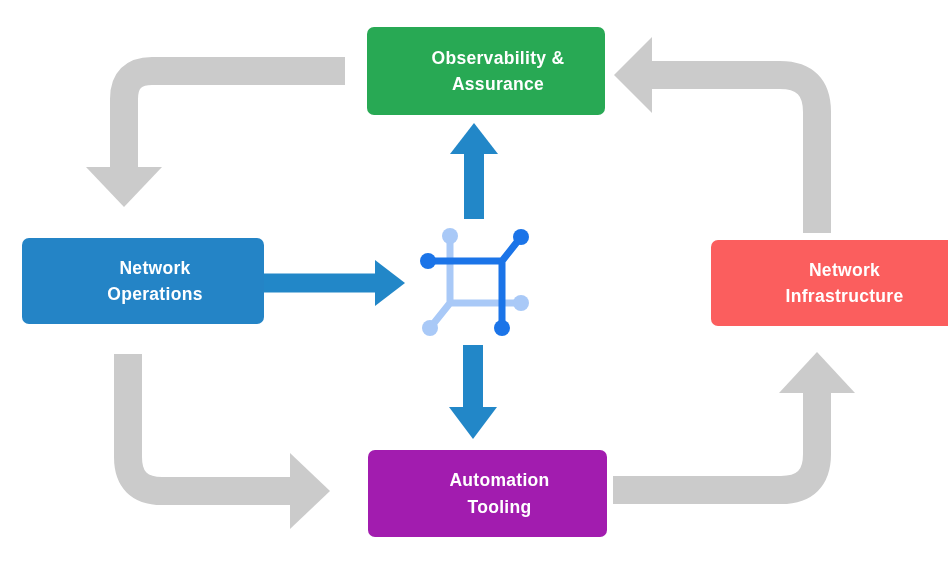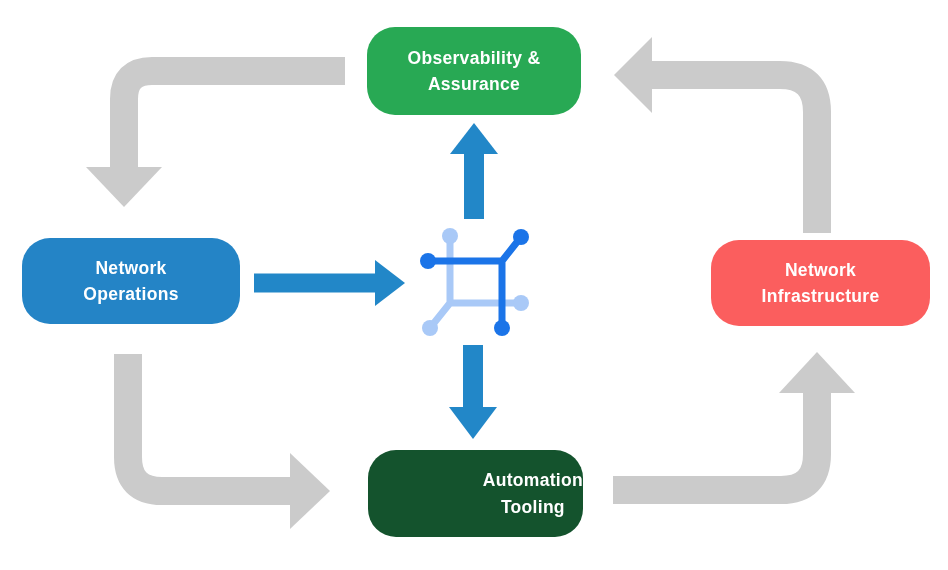--- a/index.html
+++ b/index.html
@@ -12,22 +12,23 @@
     position: relative;
     width: 948px; height: 570px;
   }
   .arrow-layer {
     position: absolute; left: 0; top: 0;
     width: 948px; height: 570px;
   }
   .node {
     position: absolute;
     display: flex; align-items: center; justify-content: center;
-    border-radius: 28px;
+    border-radius: 7px;
     text-align: center;
+    padding-left: 24px;
   }
   .node-label {
     color: #ffffff;
     font-size: 17.5px;
     font-weight: bold;
     line-height: 1.5;
     letter-spacing: 0.3px;
     white-space: pre-line;
   }
   .node-observability   { left: 367px; top: 27px;  width: 214px; height: 88px; }
@@ -103,18 +104,18 @@
   <div class="node node-operations" style="background-color: rgb(36, 132, 198);">
     <span class="node-label" style="color: rgb(255, 255, 255);">Network
 Operations</span>
   </div>
 
   <div class="node node-infrastructure" style="background-color: rgb(251, 94, 94);">
     <span class="node-label" style="color: rgb(255, 255, 255);">Network
 Infrastructure</span>
   </div>
 
-  <div class="node node-tooling" style="background-color: #14532d; justify-content: flex-end;">
+  <div class="node node-tooling" style="background-color: #a21caf;">
     <span class="node-label" style="color: rgb(255, 255, 255);">Automation
 Tooling</span>
   </div>
 
 </div>
 
 </body></html>

